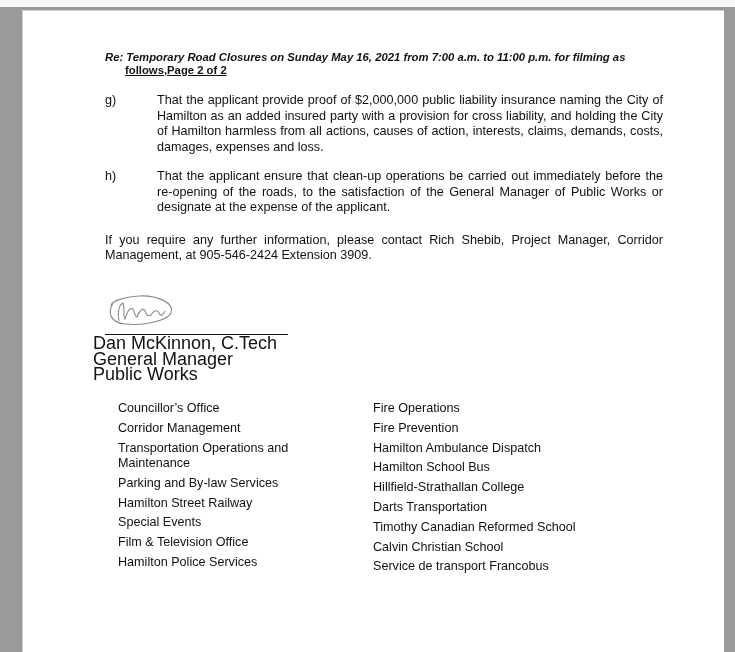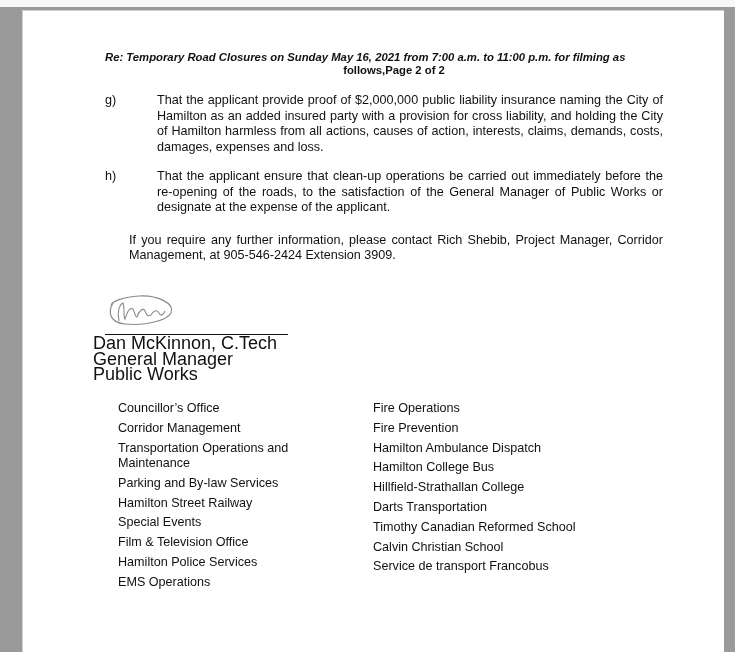--- a/index.html
+++ b/index.html
@@ -15,25 +15,25 @@
       background: #f7f7f7;
     }
     .page {
       position: absolute; left: 22px; top: 10px; width: 701px; height: 660px;
       background: #ffffff;
       border-left: 1px solid #d0d0d0;
       border-top: 1px solid #d0d0d0;
     }
     .content { position: absolute; left: 82px; top: 40px; width: 558px; font-size: 13px; line-height: 15px; }
     .header-line { font-weight: bold; font-size: 11.3px; line-height: 13px; text-align: justify; text-align-last: left; font-style: italic; }
-    .header-row2 { display: flex; justify-content: center; font-weight: bold; font-size: 11.3px; line-height: 13px; padding-left: 20px; }
+    .header-row2 { display: flex; justify-content: flex-start; font-weight: bold; font-size: 11.3px; line-height: 13px; padding-left: 20px; text-decoration: underline; }
     .item { display: flex; margin-top: 11px; }
     .item .letter { width: 20px; flex: none; font-size: 12.6px; }
     .item .text { flex: 1; text-align: justify; font-size: 12.6px; line-height: 15.5px; margin-left: 32px; }
-    .para { margin-top: 17px; text-align: justify; font-size: 12.6px; line-height: 15.5px; margin-left: 24px; }
+    .para { margin-top: 17px; text-align: justify; font-size: 12.6px; line-height: 15.5px; }
     .signature { position: absolute; left: 82px; top: 280px; width: 70px; height: 36px; }
     .sig-line { position: absolute; left: 82px; top: 323px; width: 183px; height: 1px; background: #111; }
     .signer { position: absolute; left: 70px; top: 325px; font-size: 18px; line-height: 15.5px; }
     .cc-list { position: absolute; top: 390px; font-size: 12.6px; line-height: 15.5px; }
     .cc-list .cc-item { margin-bottom: 4.3px; }
     .cc-left { left: 95px; width: 200px; }
     .cc-right { left: 350px; width: 260px; }
   </style>
 </head>
 <body>
@@ -73,27 +73,26 @@
 
   <div class="cc-list cc-left">
     <div class="cc-item">Councillor’s Office</div>
     <div class="cc-item">Corridor Management</div>
     <div class="cc-item" style="width:190px">Transportation Operations and Maintenance</div>
     <div class="cc-item">Parking and By-law Services</div>
     <div class="cc-item">Hamilton Street Railway</div>
     <div class="cc-item">Special Events</div>
     <div class="cc-item">Film &amp; Television Office</div>
     <div class="cc-item">Hamilton Police Services</div>
-    <div class="cc-item">EMS Operations</div>
   </div>
 
   <div class="cc-list cc-right">
     <div class="cc-item">Fire Operations</div>
     <div class="cc-item">Fire Prevention</div>
     <div class="cc-item">Hamilton Ambulance Dispatch</div>
-    <div class="cc-item">Hamilton College Bus</div>
+    <div class="cc-item">Hamilton School Bus</div>
     <div class="cc-item">Hillfield-Strathallan College</div>
     <div class="cc-item">Darts Transportation</div>
     <div class="cc-item">Timothy Canadian Reformed School</div>
     <div class="cc-item">Calvin Christian School</div>
     <div class="cc-item">Service de transport Francobus</div>
   </div>
 </div>
 
 </body></html>

